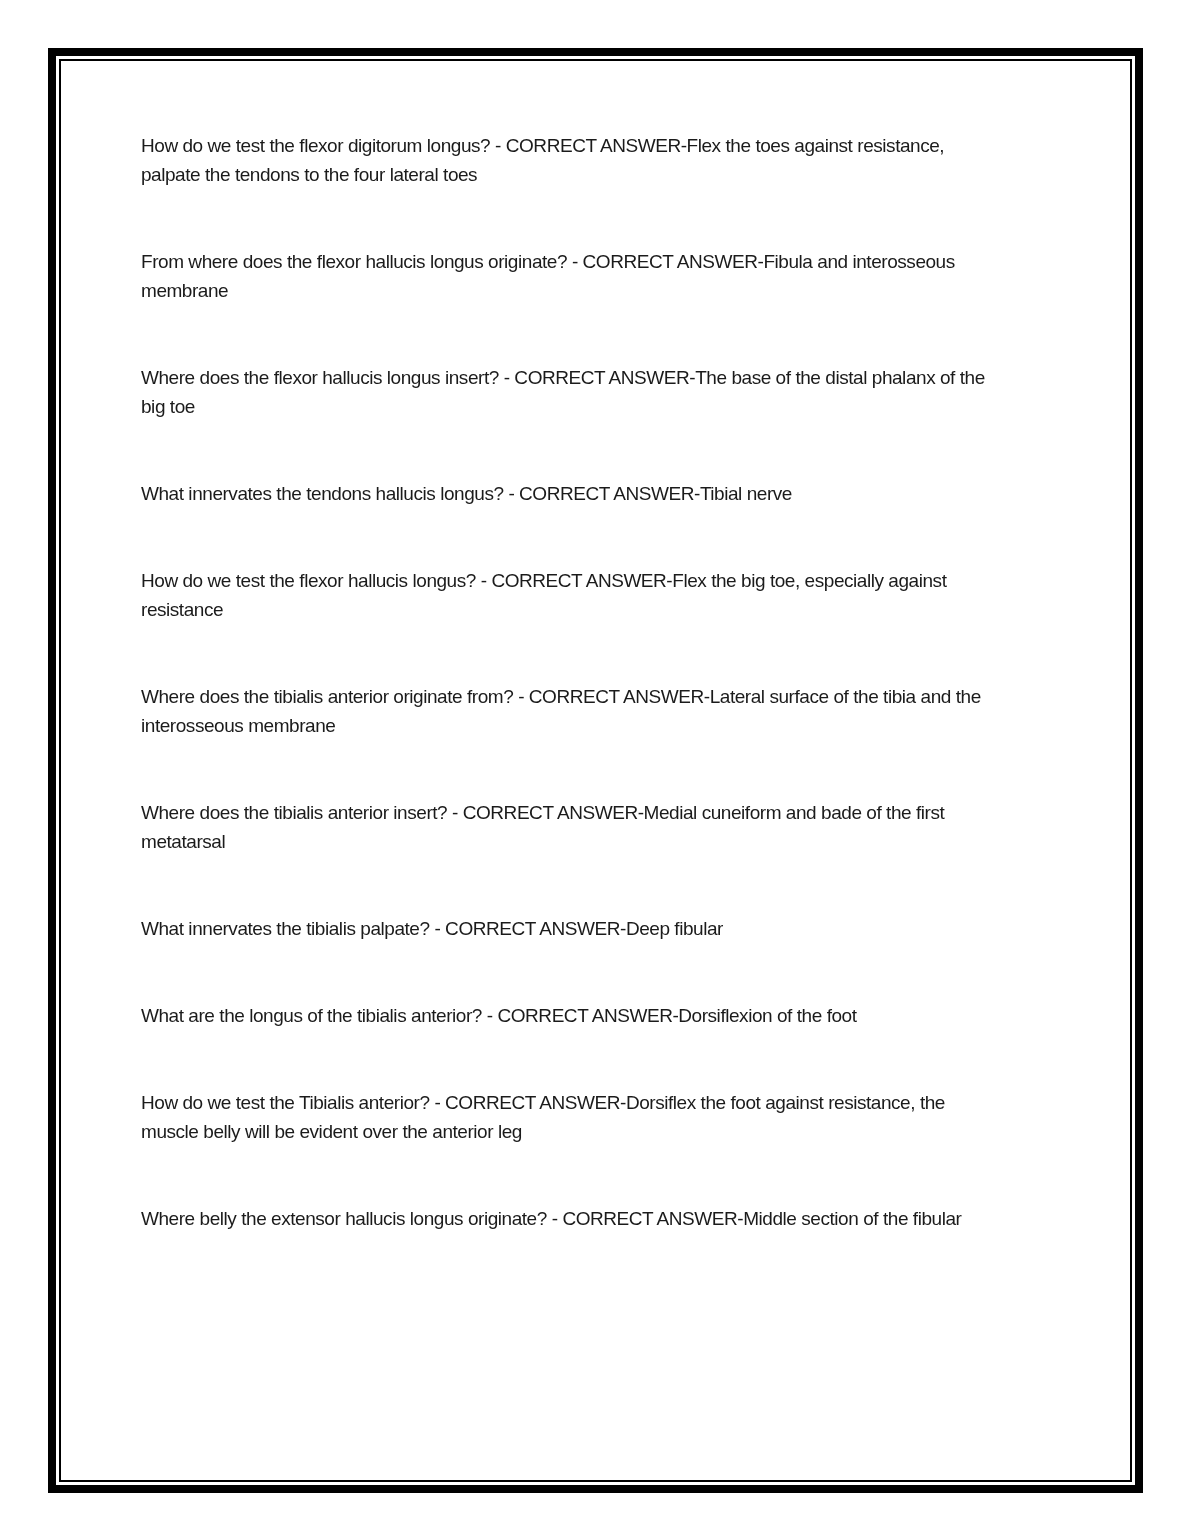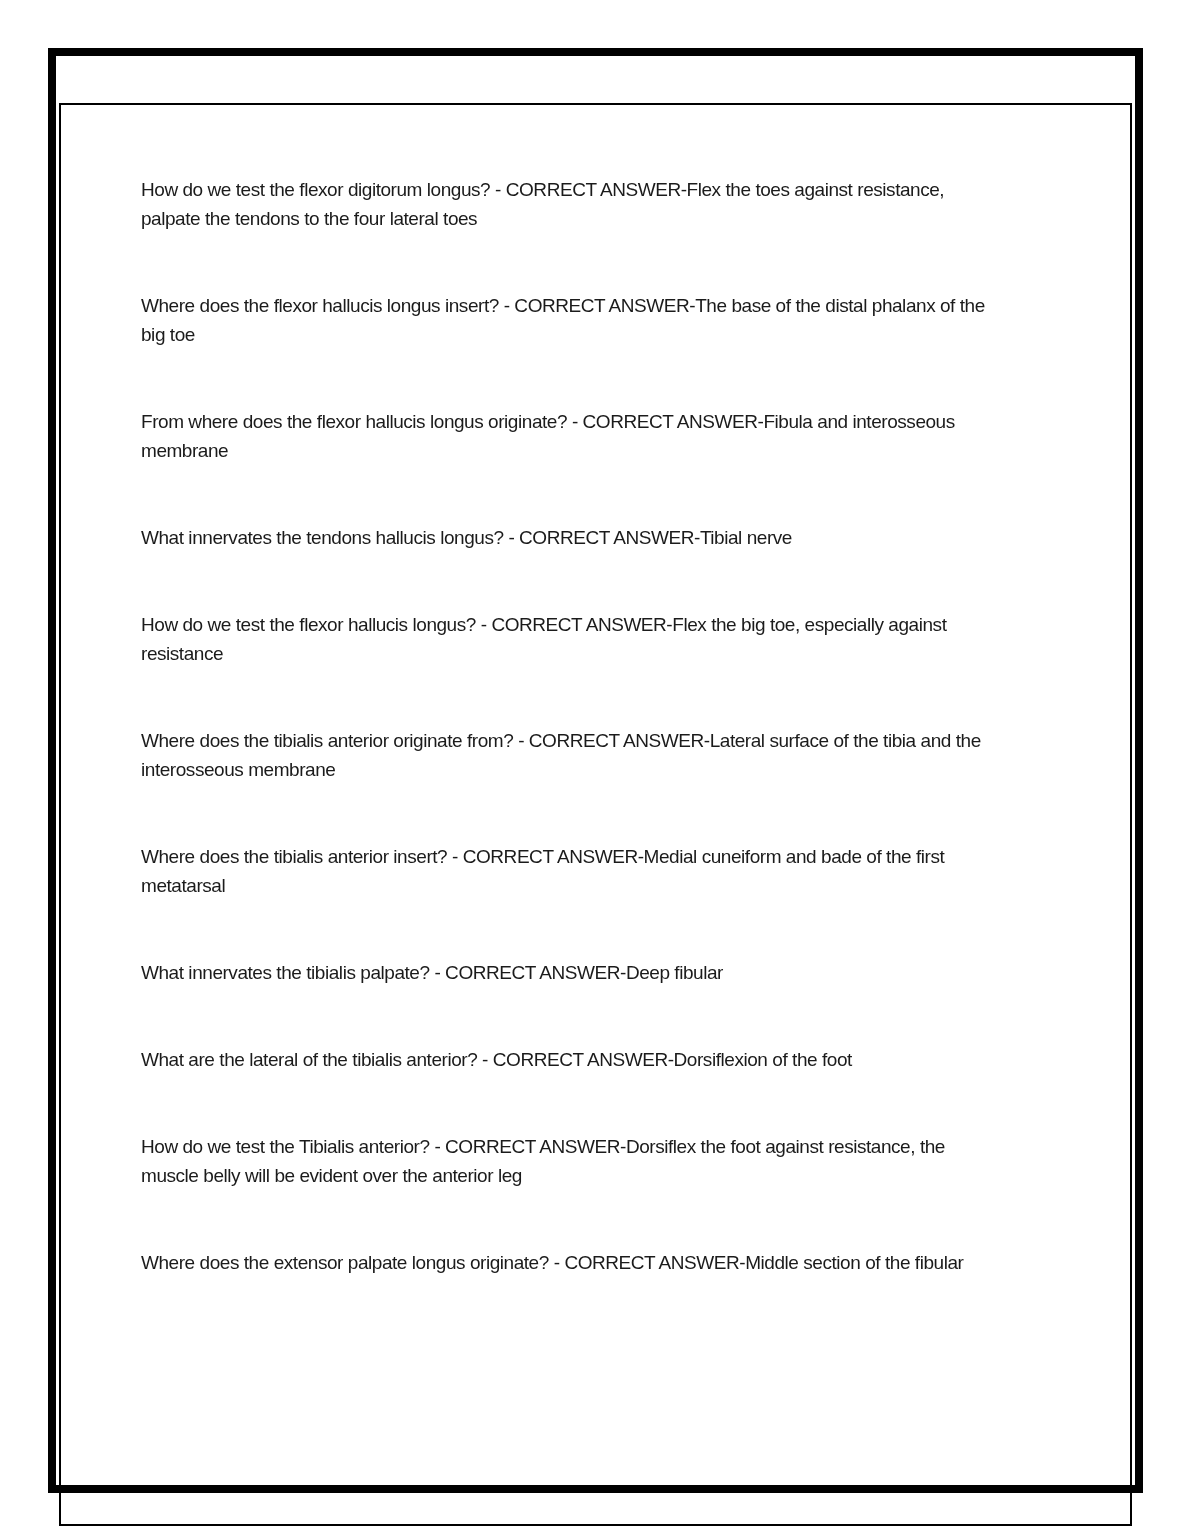--- a/index.html
+++ b/index.html
@@ -23,21 +23,20 @@
     border: 8px solid #000000;
     padding: 3px;
     background: #ffffff;
   }
   .page-frame-inner {
     box-sizing: border-box;
     width: 100%;
     height: 100%;
     border: 2px solid #000000;
     overflow: hidden;
-    margin-top: 44px;
   }
   .doc-body {
     box-sizing: border-box;
     padding: 70px 42px 40px 80px;
     color: #1b1b1b;
     font-size: 19px;
     letter-spacing: -0.45px;
     line-height: 29px;
     font-weight: 400;
   }
@@ -49,25 +48,25 @@
     margin-bottom: 0;
   }
 </style>
 </head>
 <body>
 
 <div class="page-frame">
   <div class="page-frame-inner">
     <div class="doc-body">
         <p>How do we test the flexor digitorum longus? - CORRECT ANSWER-Flex the toes against resistance,<br>palpate the tendons to the four lateral toes</p>
+        <p>From where does the flexor hallucis longus originate? - CORRECT ANSWER-Fibula and interosseous<br>membrane</p>
         <p>Where does the flexor hallucis longus insert? - CORRECT ANSWER-The base of the distal phalanx of the<br>big toe</p>
-        <p>From where does the flexor hallucis longus originate? - CORRECT ANSWER-Fibula and interosseous<br>membrane</p>
         <p>What innervates the tendons hallucis longus? - CORRECT ANSWER-Tibial nerve</p>
         <p>How do we test the flexor hallucis longus? - CORRECT ANSWER-Flex the big toe, especially against<br>resistance</p>
         <p>Where does the tibialis anterior originate from? - CORRECT ANSWER-Lateral surface of the tibia and the<br>interosseous membrane</p>
         <p>Where does the tibialis anterior insert? - CORRECT ANSWER-Medial cuneiform and bade of the first<br>metatarsal</p>
         <p>What innervates the tibialis palpate? - CORRECT ANSWER-Deep fibular</p>
-        <p>What are the lateral of the tibialis anterior? - CORRECT ANSWER-Dorsiflexion of the foot</p>
+        <p>What are the longus of the tibialis anterior? - CORRECT ANSWER-Dorsiflexion of the foot</p>
         <p>How do we test the Tibialis anterior? - CORRECT ANSWER-Dorsiflex the foot against resistance, the<br>muscle belly will be evident over the anterior leg</p>
-        <p>Where does the extensor palpate longus originate? - CORRECT ANSWER-Middle section of the fibular</p>
+        <p>Where belly the extensor hallucis longus originate? - CORRECT ANSWER-Middle section of the fibular</p>
       </div>
   </div>
 </div>
 
 </body></html>

